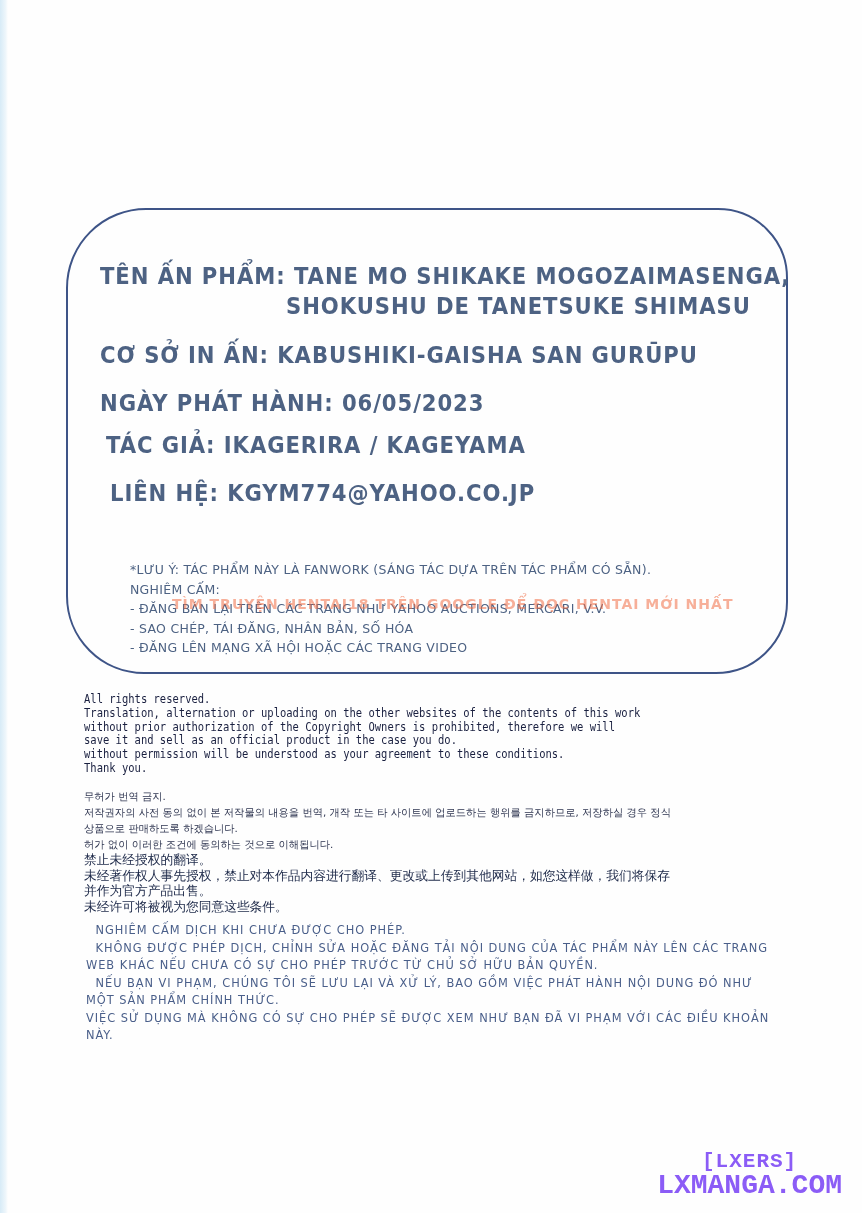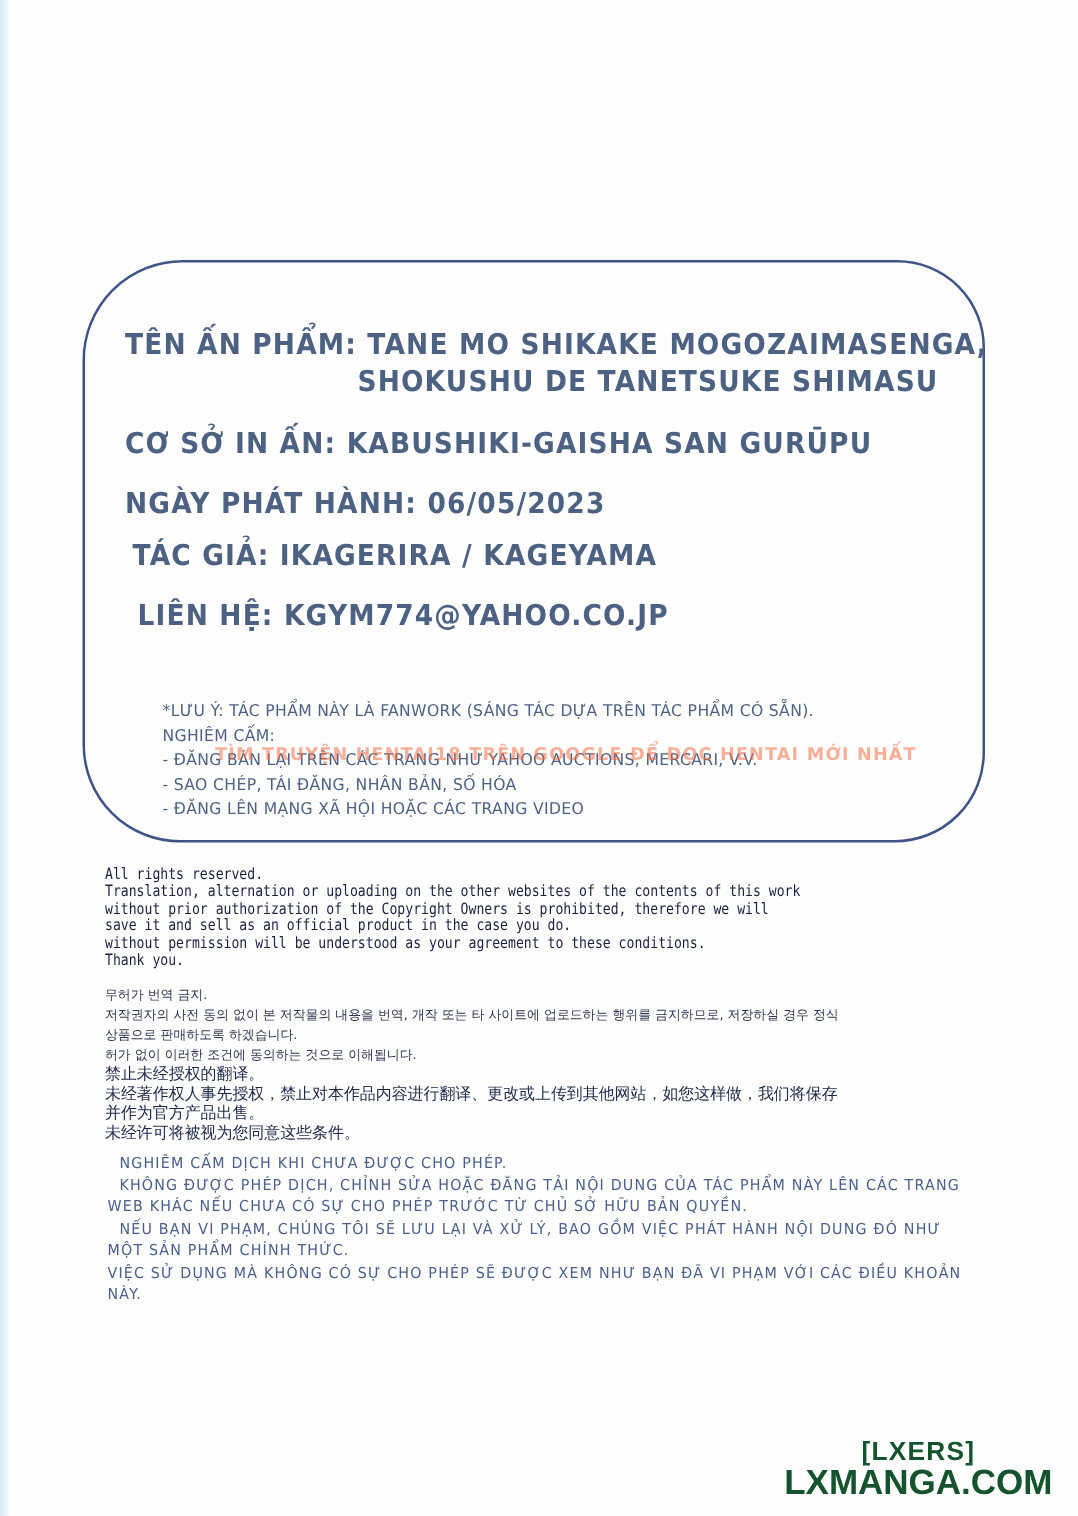--- a/index.html
+++ b/index.html
@@ -64,21 +64,21 @@
     }
     .vi {
       position: absolute; left: 86px; top: 922px; font-size: 12px; line-height: 17.5px;
       color: #4a5f8a; white-space: nowrap; font-weight: normal;
       transform: scaleX(0.95); transform-origin: left top;
     }
     .vi .ind { padding-left: 10px; }
 
     .credit {
       position: absolute; right: 20px; top: 1150px; text-align: center;
-      font-family: Liberation Sans, sans-serif; font-weight: bold; color: #14532d;
+      font-family: Liberation Mono, monospace; font-weight: bold; color: #8b5cf6;
     }
     .credit .group { font-size: 21px; letter-spacing: 1px; line-height: 24px; }
     .credit .site { font-size: 28px; letter-spacing: 0px; line-height: 24px; }
   </style>
 </head>
 <body>
 
 <div class="left-edge"></div>
 
 <div class="info-box"></div>

